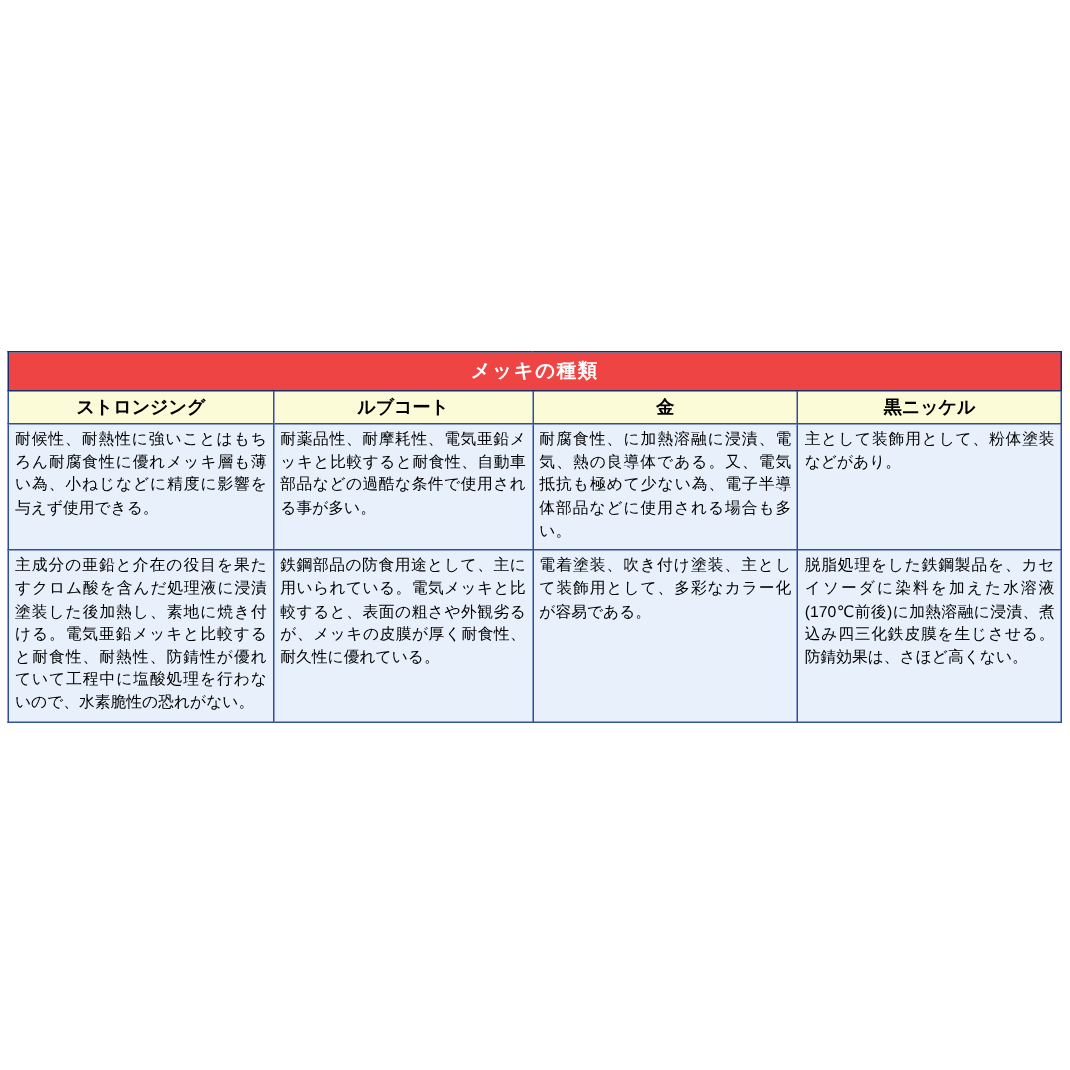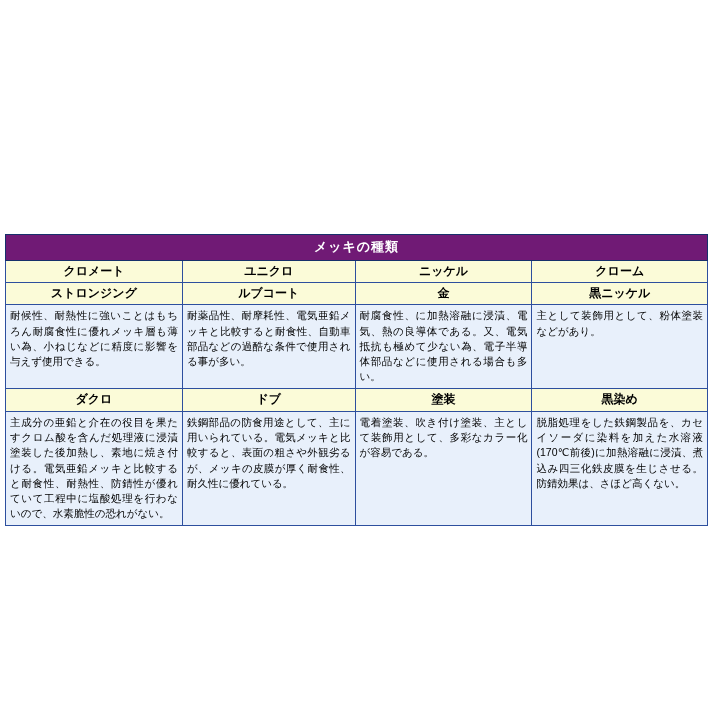--- a/index.html
+++ b/index.html
@@ -30,21 +30,21 @@
     border-collapse: collapse;
     table-layout: fixed;
     border: 1px solid #17306b;
   }
   table.mekki td {
     border: 1px solid #2d4f9e;
     vertical-align: top;
     padding: 3px 4px 4px 4px;
   }
   .title-cell {
-    background: #701a75;
+    background: #ef4444;
     color: #ffffff;
     text-align: center;
     font-weight: bold;
     font-size: 13px;
     letter-spacing: 1px;
     padding: 4px 0 5px 0 !important;
     border: 1px solid #17306b !important;
     line-height: 1.2;
   }
   .head-cell {
@@ -79,26 +79,20 @@
         <col style="width:25.2%">
         <col style="width:24.6%">
         <col style="width:25.2%">
         <col style="width:25.0%">
       </colgroup>
       <tbody>
         <tr>
           <td class="title-cell" colspan="4">メッキの種類</td>
         </tr>
 
-        <tr>
-          <td class="head-cell">クロメート</td>
-          <td class="head-cell">ユニクロ</td>
-          <td class="head-cell">ニッケル</td>
-          <td class="head-cell">クローム</td>
-        </tr>
 
         <tr>
           <td class="head-cell">ストロンジング</td>
           <td class="head-cell">ルブコート</td>
           <td class="head-cell">金</td>
           <td class="head-cell">黒ニッケル</td>
         </tr>
         <tr>
           <td class="body-cell">
               <p>耐候性、耐熱性に強いことはもちろん耐腐食性に優れメッキ層も薄い為、小ねじなどに精度に影響を与えず使用できる。</p>
@@ -108,26 +102,20 @@
             </td>
           <td class="body-cell">
               <p>耐腐食性、に加熱溶融に浸漬、電気、熱の良導体である。又、電気抵抗も極めて少ない為、電子半導体部品などに使用される場合も多い。</p>
             </td>
           <td class="body-cell">
               <p>主として装飾用として、粉体塗装などがあり。</p>
             </td>
         </tr>
 
         <tr>
-          <td class="head-cell">ダクロ</td>
-          <td class="head-cell">ドブ</td>
-          <td class="head-cell">塗装</td>
-          <td class="head-cell">黒染め</td>
-        </tr>
-        <tr>
           <td class="body-cell" style="height:76px">
               <p>主成分の亜鉛と介在の役目を果たすクロム酸を含んだ処理液に浸漬塗装した後加熱し、素地に焼き付ける。電気亜鉛メッキと比較すると耐食性、耐熱性、防錆性が優れていて工程中に塩酸処理を行わないので、水素脆性の恐れがない。</p>
             </td>
           <td class="body-cell" style="height:76px">
               <p>鉄鋼部品の防食用途として、主に用いられている。電気メッキと比較すると、表面の粗さや外観劣るが、メッキの皮膜が厚く耐食性、耐久性に優れている。</p>
             </td>
           <td class="body-cell" style="height:76px">
               <p>電着塗装、吹き付け塗装、主として装飾用として、多彩なカラー化が容易である。</p>
             </td>
           <td class="body-cell" style="height:76px">

